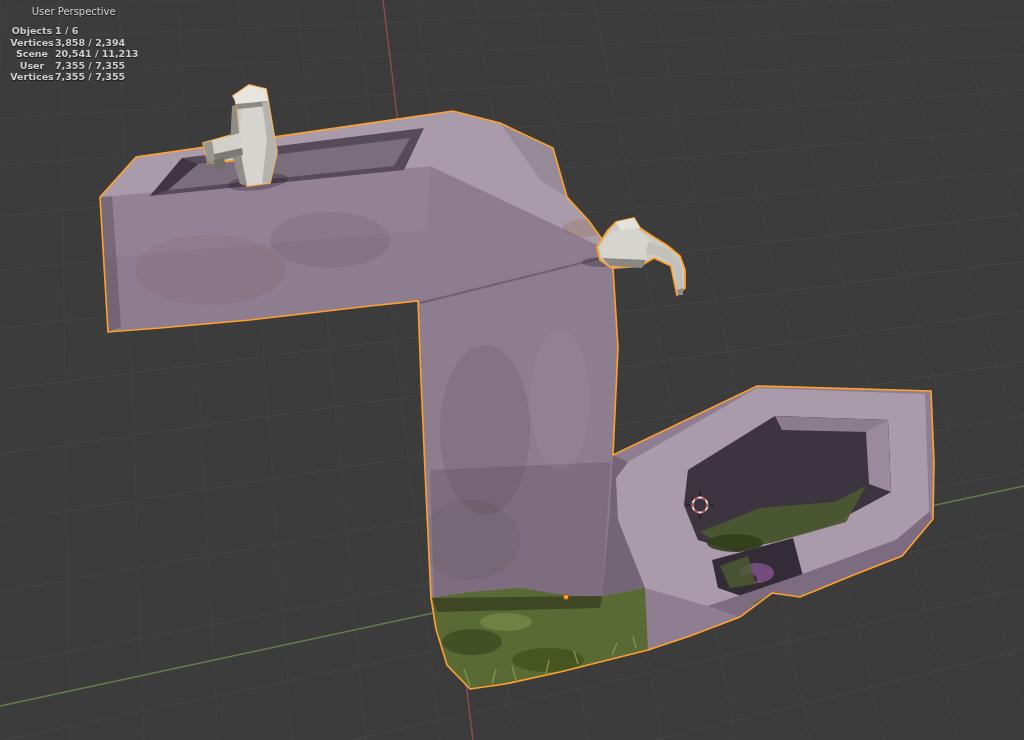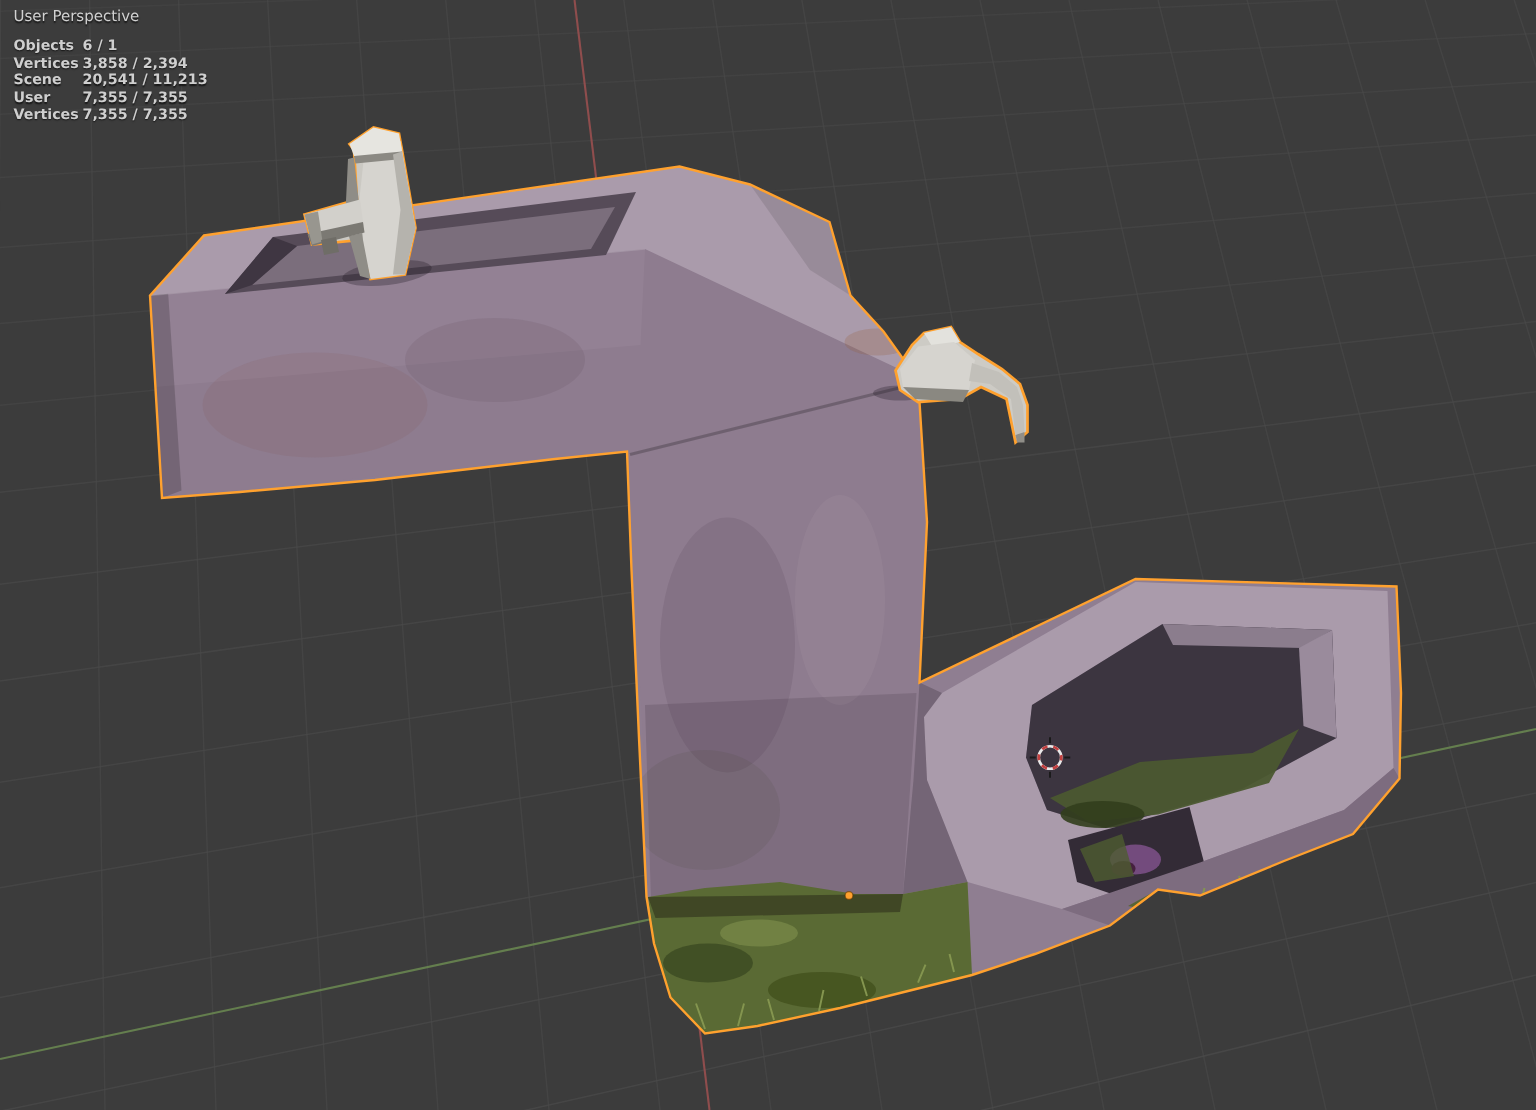--- a/index.html
+++ b/index.html
@@ -1,17 +1,17 @@
 <!DOCTYPE html>
 <html style="--viewport-bg: #3c3c3c; --grid-line: #4a4a4a; --axis-x-red: #9e5050; --axis-y-green: #6e8e52; --selection-outline: #ffa12e; --concrete-base: #8e7d90; --concrete-top: #aa9bab; --concrete-shadow: #564b58; --basin-interior: #3c3540; --metal-light: #d6d4cf; --grass-green: #5a6a34; --cursor-red: #c23f3f;"><head>
 <meta charset="utf-8">
 <style>
   html,body{margin:0;padding:0;background:#222;}
   .viewport{position:relative;width:1024px;height:740px;background:var(--viewport-bg,#3c3c3c);
-            overflow:hidden;font-family:"DejaVu Sans",sans-serif;}
+            overflow:hidden;font-family:"DejaVu Sans",sans-serif;text-align:center;}
   .viewport svg{position:absolute;left:0;top:0;}
   .overlay{position:absolute;top:5px;left:9px;z-index:2;color:#d2d2d2;
            text-shadow:0 1px 1px rgba(0,0,0,.65);font-size:10px;line-height:13px;}
   .ov-line{white-space:nowrap;}
   .stats{margin-top:7px;font-size:9.5px;line-height:11.5px;color:#cfcfcf;font-weight:bold;}
   .stat-row{display:flex;white-space:nowrap;}
   .stat-label{width:46px;}
   #grid line{stroke:var(--grid-line,#4a4a4a);stroke-width:1;}
   .axis-red{stroke:var(--axis-x-red,#9e5050);stroke-width:1.4;stroke-opacity:.85;}
   .axis-green{stroke:var(--axis-y-green,#6e8e52);stroke-width:1.4;stroke-opacity:.8;}
@@ -186,21 +186,21 @@
       <circle r="7.5" fill="none" stroke="#e9e9e9" stroke-width="1.8"></circle>
       <circle class="cursor-red" r="7.5" fill="none" stroke-width="1.8" stroke-dasharray="3.93 3.93" stroke-dashoffset="1.96"></circle>
     </g>
   </svg>
 
   <div class="overlay">
     <div class="ov-line">User Perspective</div>
     <div class="stats">
       <div class="stat-row">
         <span class="stat-label">Objects</span>
-        <span class="stat-value">6 / 1</span>
+        <span class="stat-value">1 / 6</span>
       </div>
       <div class="stat-row">
         <span class="stat-label">Vertices</span>
         <span class="stat-value">3,858 / 2,394</span>
       </div>
       <div class="stat-row">
         <span class="stat-label">Scene</span>
         <span class="stat-value">20,541 / 11,213</span>
       </div>
       <div class="stat-row">

